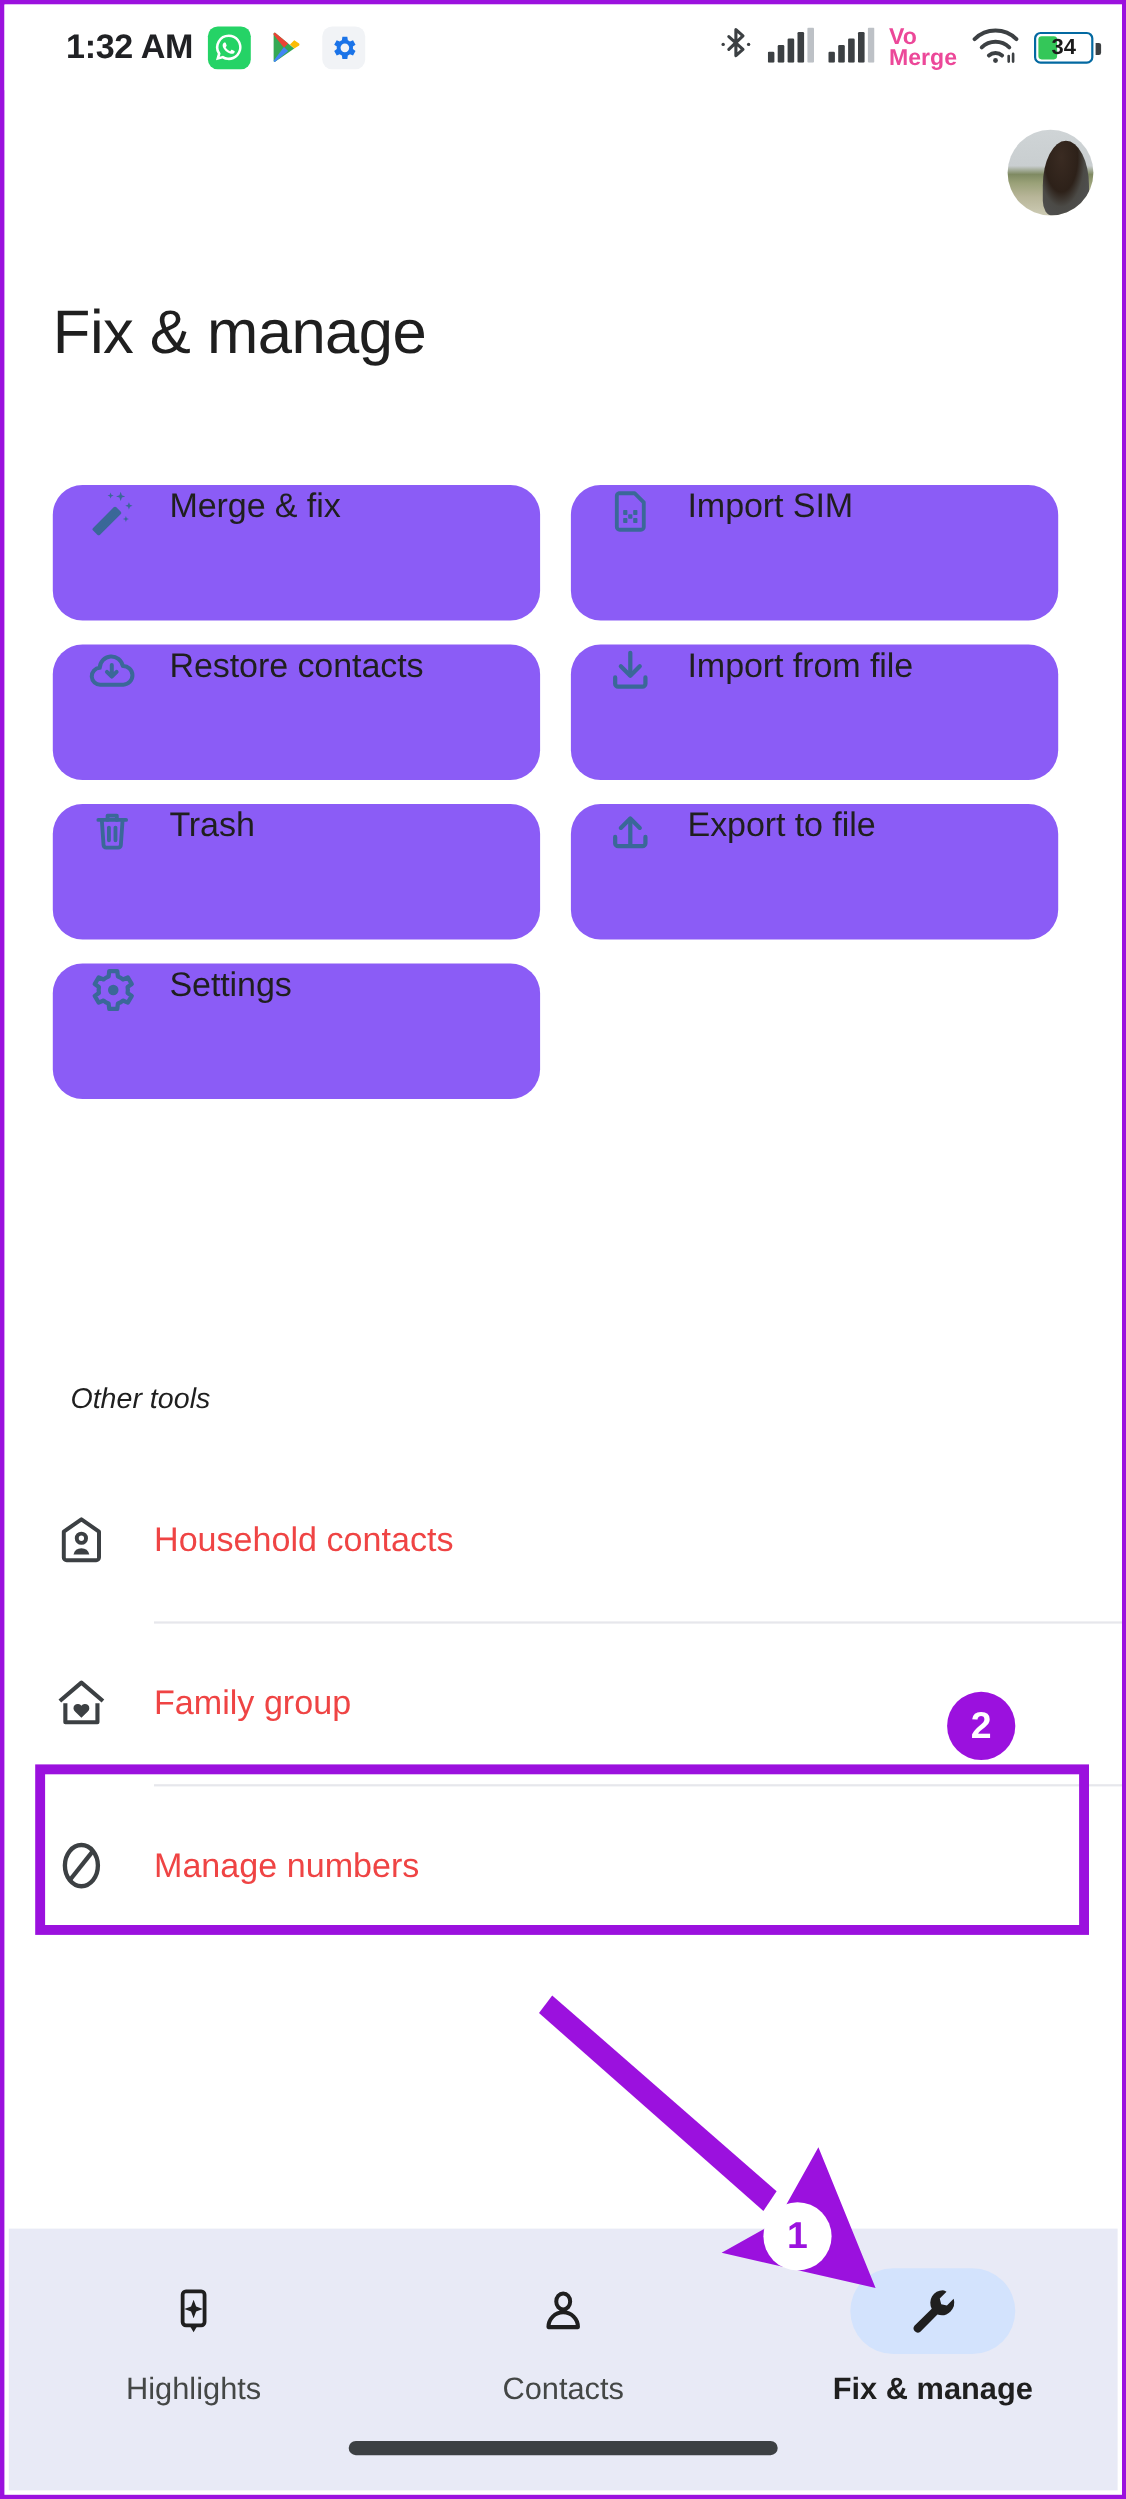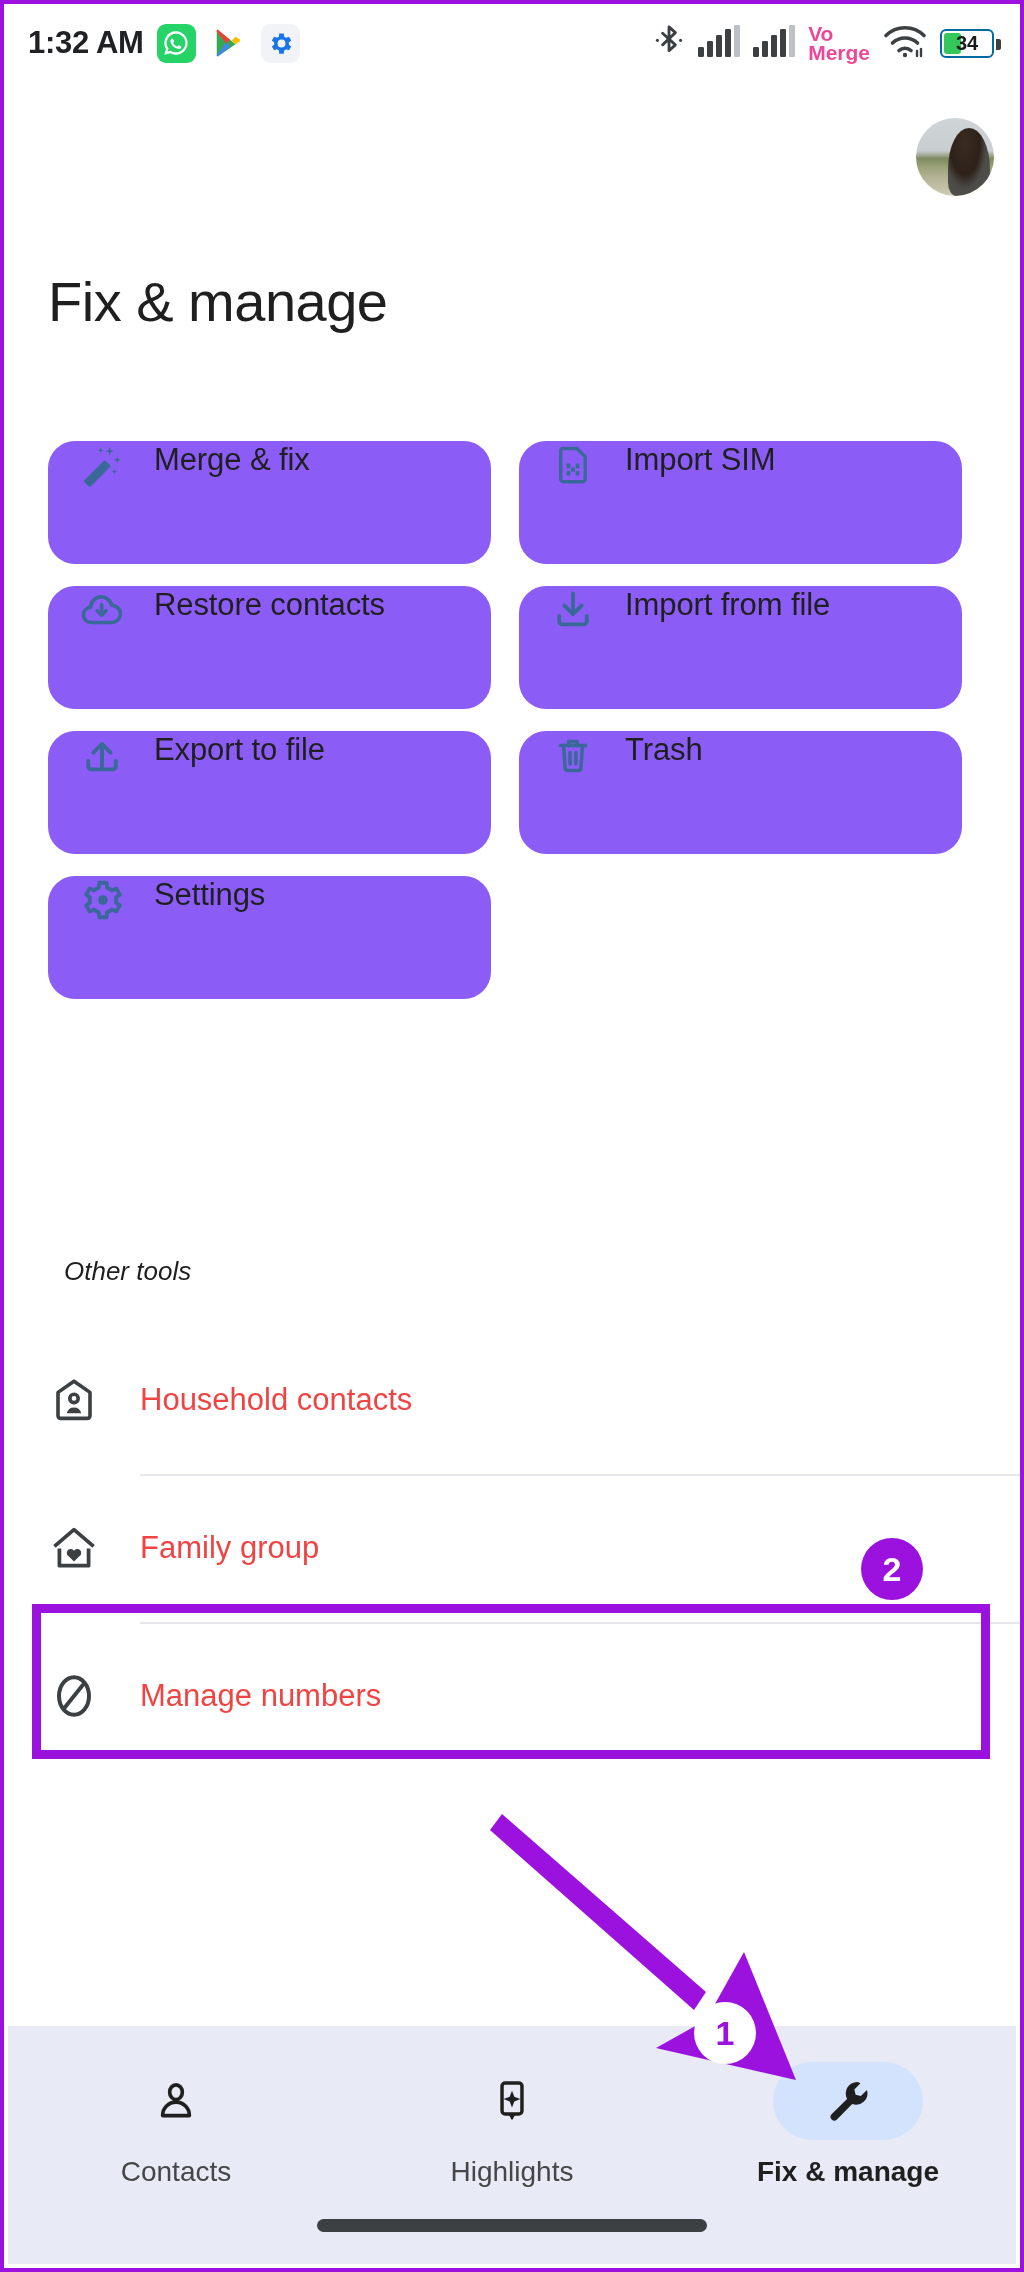--- a/index.html
+++ b/index.html
@@ -21,21 +21,21 @@
     overflow: hidden;
   }
 
   
   .status-bar {
     position: absolute;
     top: 0; left: 0; right: 0;
     height: 78px;
     display: flex;
     align-items: center;
-    padding: 0 26px 0 24px;
+    padding: 0 26px 0 56px;
     background: #ffffff;
   }
   .status-left {
     display: flex;
     align-items: center;
     gap: 13px;
   }
   .status-time {
     font-size: 31px;
     font-weight: 600;
@@ -427,39 +427,39 @@
           <path d="M12 3v11"></path>
           <path d="M7.3 9.6L12 14.3l4.7-4.7"></path>
           <path d="M4.5 15.2v3.1a1.5 1.5 0 0 0 1.5 1.5h12a1.5 1.5 0 0 0 1.5-1.5v-3.1"></path>
         </svg>
       </span>
       <span class="tile-label">Import from file</span>
     </div>
 
     <div class="tile">
       <span class="tile-icon">
-        <svg width="44" height="44" viewBox="0 0 24 24" fill="none" stroke="#3a6898" stroke-width="2.1" stroke-linecap="round" stroke-linejoin="round">
-          <path d="M12 19V6.5"></path>
-          <path d="M7.3 10.7L12 6l4.7 4.7"></path>
-          <path d="M4.5 15.2v3.1a1.5 1.5 0 0 0 1.5 1.5h12a1.5 1.5 0 0 0 1.5-1.5v-3.1"></path>
-        </svg>
-      </span>
-      <span class="tile-label">Export to file</span>
-    </div>
-
-    <div class="tile">
-      <span class="tile-icon">
         <svg width="42" height="42" viewBox="0 0 24 24" fill="none" stroke="#3a6898" stroke-width="2" stroke-linecap="round" stroke-linejoin="round">
           <path d="M4.8 6.5h14.4"></path>
           <path d="M9.6 6.5V4.3h4.8v2.2"></path>
           <path d="M6.6 6.5l.9 13a1.5 1.5 0 0 0 1.5 1.4h6a1.5 1.5 0 0 0 1.5-1.4l.9-13"></path>
           <path d="M10.3 10.5v6.6M13.7 10.5v6.6"></path>
         </svg>
       </span>
       <span class="tile-label">Trash</span>
+    </div>
+
+    <div class="tile">
+      <span class="tile-icon">
+        <svg width="44" height="44" viewBox="0 0 24 24" fill="none" stroke="#3a6898" stroke-width="2.1" stroke-linecap="round" stroke-linejoin="round">
+          <path d="M12 19V6.5"></path>
+          <path d="M7.3 10.7L12 6l4.7 4.7"></path>
+          <path d="M4.5 15.2v3.1a1.5 1.5 0 0 0 1.5 1.5h12a1.5 1.5 0 0 0 1.5-1.5v-3.1"></path>
+        </svg>
+      </span>
+      <span class="tile-label">Export to file</span>
     </div>
 
     <div class="tile">
       <span class="tile-icon">
         <svg width="46" height="46" viewBox="0 0 24 24" fill="none" stroke="#3a6898" stroke-width="2" stroke-linejoin="round">
           <path d="M19.3 13.4a7.6 7.6 0 0 0 0-2.8l2-1.4-1.9-3.2-2.3 1a7.4 7.4 0 0 0-2.4-1.4L14.4 3h-3.8l-.3 2.6A7.4 7.4 0 0 0 7.9 7l-2.3-1L3.7 9.2l2 1.4a7.6 7.6 0 0 0 0 2.8l-2 1.4 1.9 3.2 2.3-1a7.4 7.4 0 0 0 2.4 1.4l.3 2.6h3.8l.3-2.6a7.4 7.4 0 0 0 2.4-1.4l2.3 1 1.9-3.2-2-1.4z"></path>
           <circle cx="12.5" cy="12" r="2.5" fill="#3a6898" stroke="none"></circle>
         </svg>
       </span>
       <span class="tile-label">Settings</span>
@@ -509,40 +509,40 @@
   <svg class="arrow-svg" viewBox="0 0 420 320">
     <path d="M58 30 L262 208 L250 226 L46 46 Z" fill="#9b11de"></path>
     <path d="M300 168 L352 296 L212 264 L262 236 Z" fill="#9b11de"></path>
   </svg>
   <div class="badge-white badge-1">1</div>
 
   <div class="bottom-nav">
 
     <div class="nav-item">
       <span class="nav-pill">
-        <svg width="46" height="46" viewBox="0 0 24 24" fill="none" stroke="#1f1f1f" stroke-width="1.9" stroke-linecap="round" stroke-linejoin="round">
-          <ellipse cx="12" cy="7.4" rx="3.3" ry="3.8"></ellipse>
-          <path d="M5 19.6a7 7 0 0 1 14 0z"></path>
-        </svg>
-      </span>
-      <span class="nav-label">Contacts</span>
-    </div>
-
-    <div class="nav-item">
-      <span class="nav-pill">
         <svg width="46" height="46" viewBox="0 0 24 24" fill="none" stroke="#1f1f1f" stroke-width="1.8" stroke-linejoin="round">
           <rect x="6.8" y="2.6" width="10.4" height="16.2" rx="1.6"></rect>
           <path d="M12 6.6l1.2 3.2 3.2 1.2-3.2 1.2L12 15.4l-1.2-3.2-3.2-1.2 3.2-1.2z" fill="#1f1f1f" stroke="none"></path>
           <path d="M12 22l-1.9-3.2h3.8z" fill="#1f1f1f" stroke="none"></path>
         </svg>
       </span>
       <span class="nav-label">Highlights</span>
     </div>
 
     <div class="nav-item">
+      <span class="nav-pill">
+        <svg width="46" height="46" viewBox="0 0 24 24" fill="none" stroke="#1f1f1f" stroke-width="1.9" stroke-linecap="round" stroke-linejoin="round">
+          <ellipse cx="12" cy="7.4" rx="3.3" ry="3.8"></ellipse>
+          <path d="M5 19.6a7 7 0 0 1 14 0z"></path>
+        </svg>
+      </span>
+      <span class="nav-label">Contacts</span>
+    </div>
+
+    <div class="nav-item">
       <span class="nav-pill active">
         <svg width="46" height="46" viewBox="0 0 24 24" fill="#1f1f1f">
           <path d="M16.8 2.1a6 6 0 0 0-5.3 8.8L3.3 19a2 2 0 0 0 2.8 2.8l8.1-8.2a6 6 0 0 0 7.7-7.4l-3.2 3.2-2.7-.7-.7-2.7 3.2-3.2a6 6 0 0 0-1.7-.7z"></path>
         </svg>
       </span>
       <span class="nav-label active">Fix &amp; manage</span>
     </div>
   </div>
 
   <div class="gesture-bar"></div>

